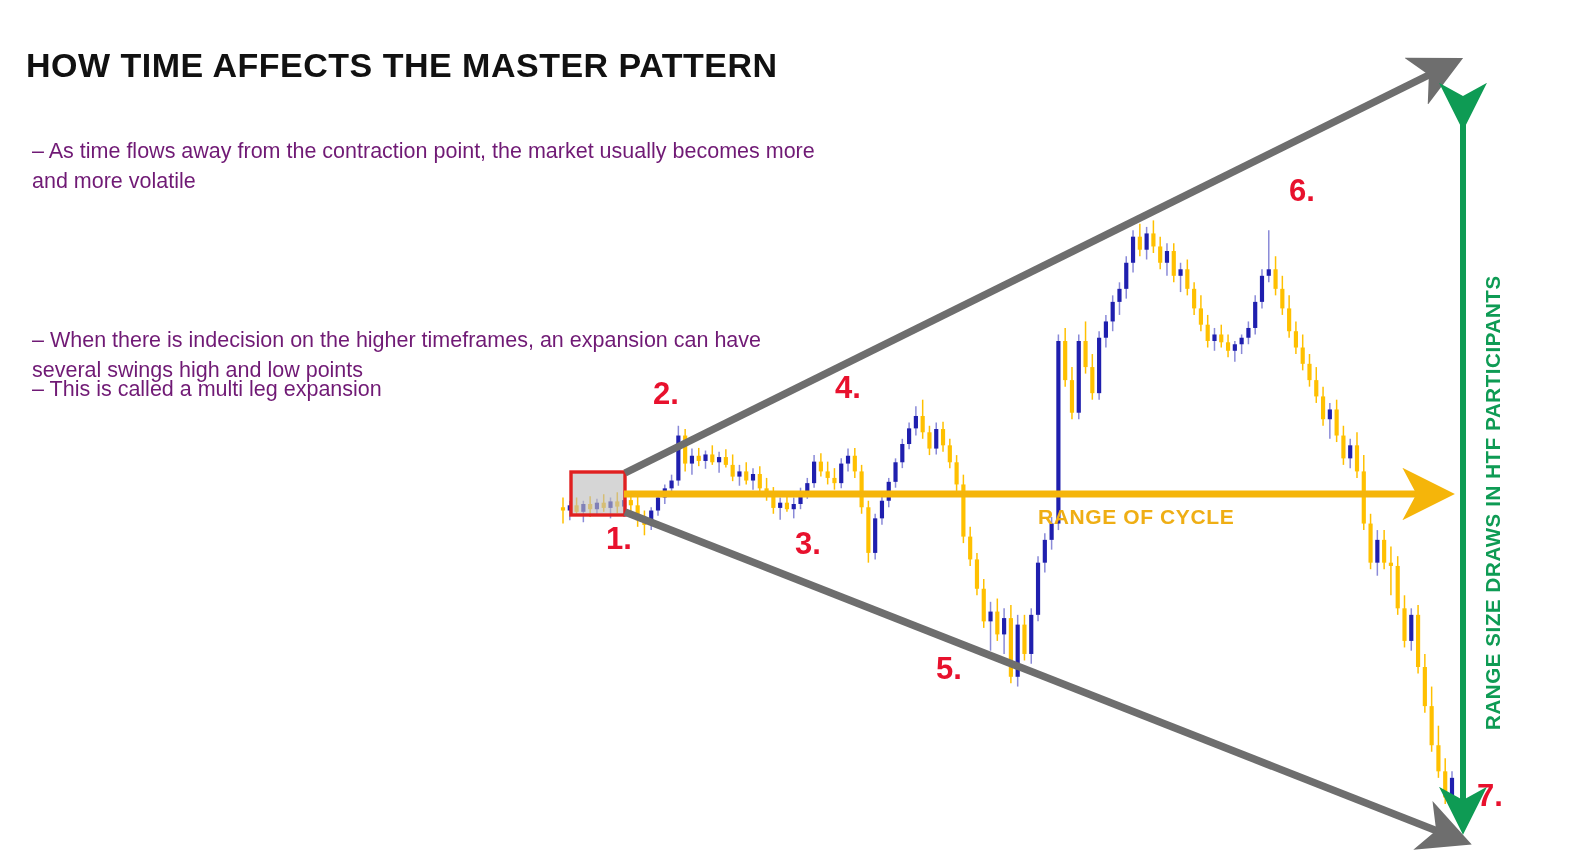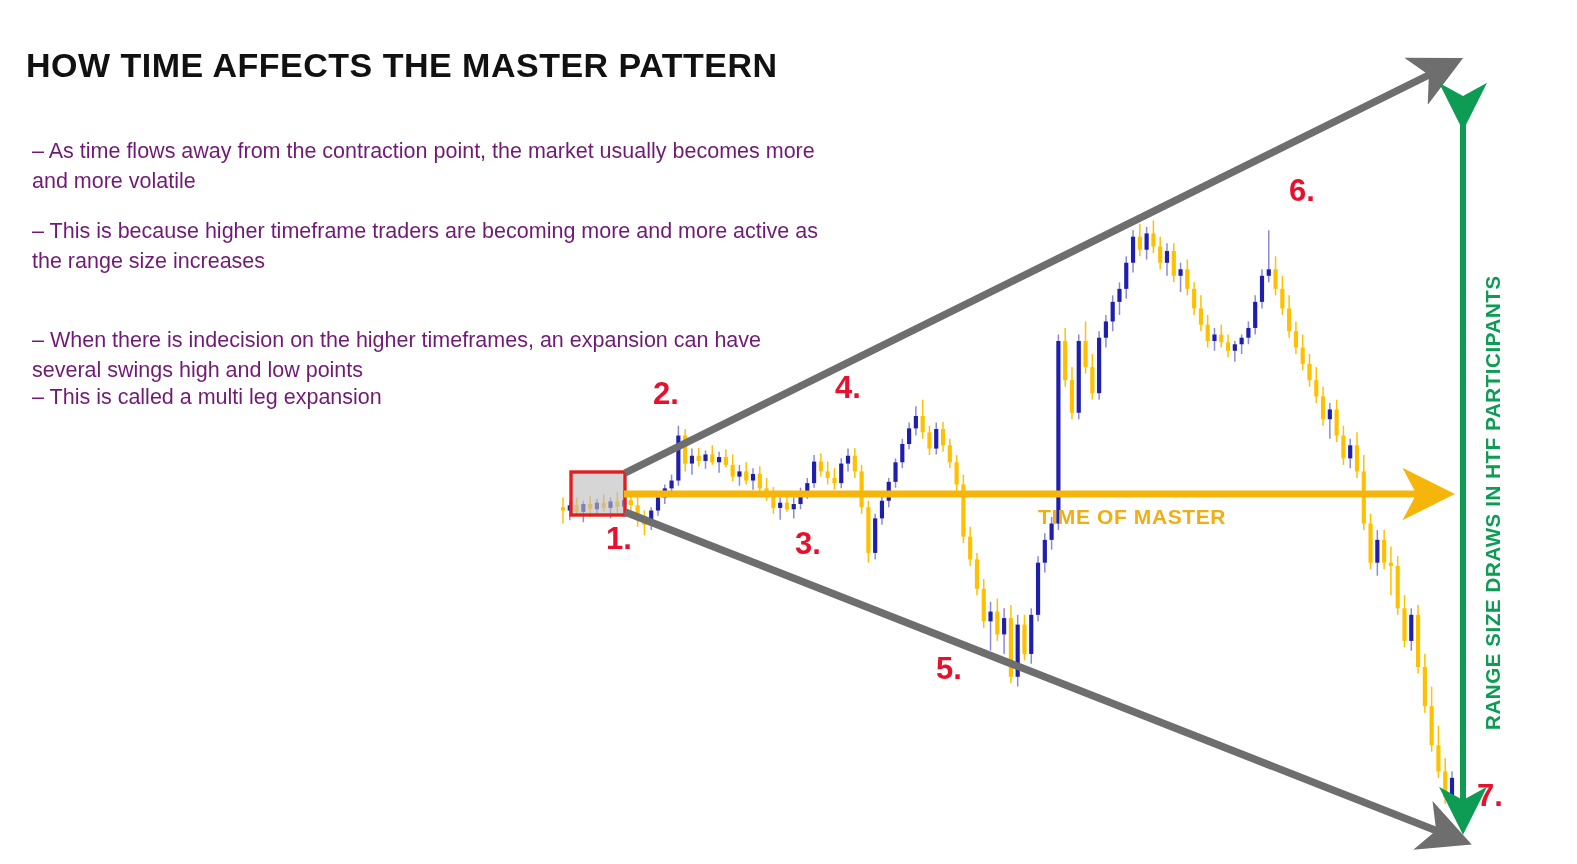--- a/index.html
+++ b/index.html
@@ -14,21 +14,21 @@
   }
 
   .bullet{
     position:absolute;left:32px;
     font-size:21.5px;line-height:30px;color:#701a75;
     width:790px;font-weight:400;
   }
   #b0{top:136px;}
   #b1{top:216px;}
   #b2{top:296px;margin-top:29px;}
-  #b3{top:382px;}
+  #b3{top:374px;}
 
   #chart{position:absolute;left:0;top:0;width:1577px;height:864px;}
 
   .numlabel{
     position:absolute;color:#E8112D;font-weight:bold;
     font-size:31px;line-height:31px;
   }
   #n1{left:606px;top:523px;}
   #n2{left:653px;top:378px;}
   #n3{left:795px;top:528px;}
@@ -54,21 +54,20 @@
   }
 </style>
 </head>
 <body>
 
 <div id="stage">
 
   <div id="title">HOW TIME AFFECTS THE MASTER PATTERN</div>
 
   <div class="bullet" id="b0">– As time flows away from the contraction point, the market usually becomes more and more volatile</div>
-  <div class="bullet" id="b1">– This is because higher timeframe traders are becoming more and more active as the range size increases</div>
   <div class="bullet" id="b2">– When there is indecision on the higher timeframes, an expansion can have several swings high and low points</div>
   <div class="bullet" id="b3">– This is called a multi leg expansion</div>
 
   <svg id="chart" viewBox="0 0 1577 864" preserveAspectRatio="none">
     <defs>
       <marker id="ar-gray" markerWidth="7" markerHeight="7" refX="4.6" refY="3.5" orient="auto" markerUnits="strokeWidth">
         <path d="M0,0 L7,3.5 L0,7 L1.9,3.5 z" fill="#6E6E6E"></path>
       </marker>
       <marker id="ar-orange" markerWidth="7.5" markerHeight="7.5" refX="4.8" refY="3.75" orient="auto" markerUnits="strokeWidth">
         <path d="M0,0 L7.5,3.75 L0,7.5 L2,3.75 z" fill="#F5B50A"></path>
@@ -360,17 +359,17 @@
   </svg>
 
   <div class="numlabel" id="n1">1.</div>
   <div class="numlabel" id="n2">2.</div>
   <div class="numlabel" id="n3">3.</div>
   <div class="numlabel" id="n4">4.</div>
   <div class="numlabel" id="n5">5.</div>
   <div class="numlabel" id="n6">6.</div>
   <div class="numlabel" id="n7">7.</div>
 
-  <div id="time-label">TIME OF MASTER</div>
+  <div id="time-label">RANGE OF CYCLE</div>
 
   <div id="range-label">RANGE SIZE DRAWS IN HTF PARTICIPANTS</div>
 
 </div>
 
 </body></html>

